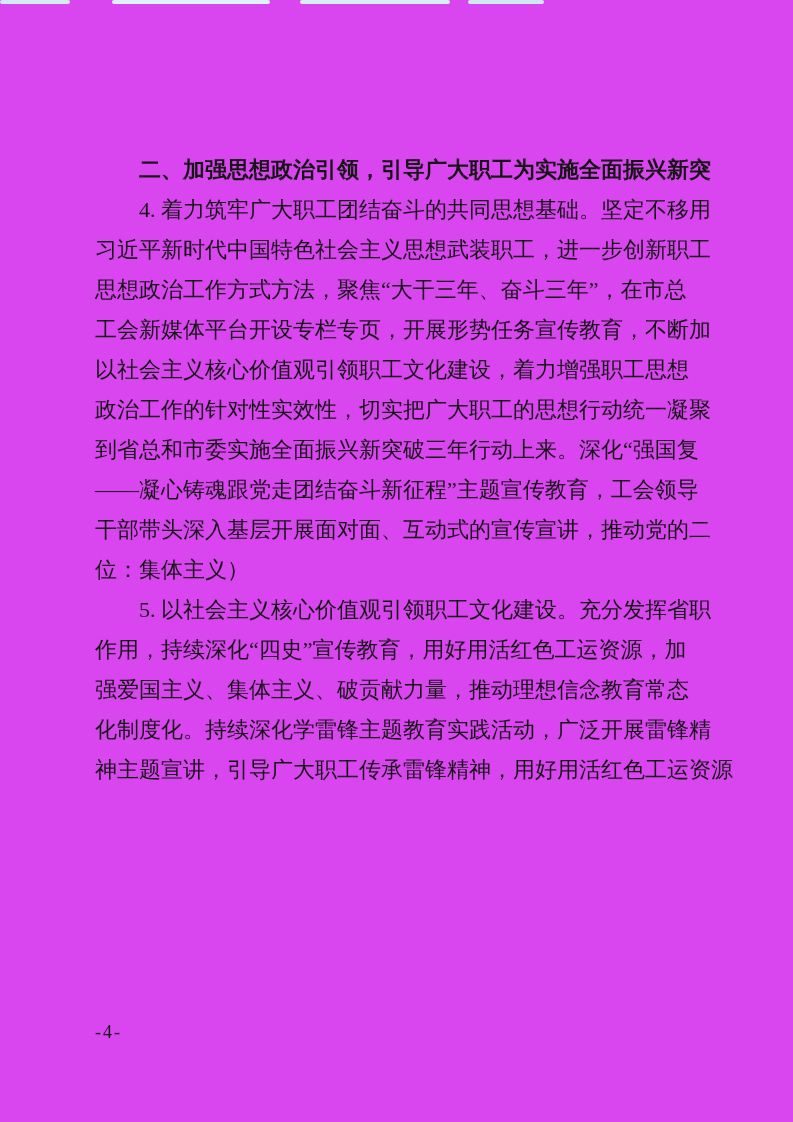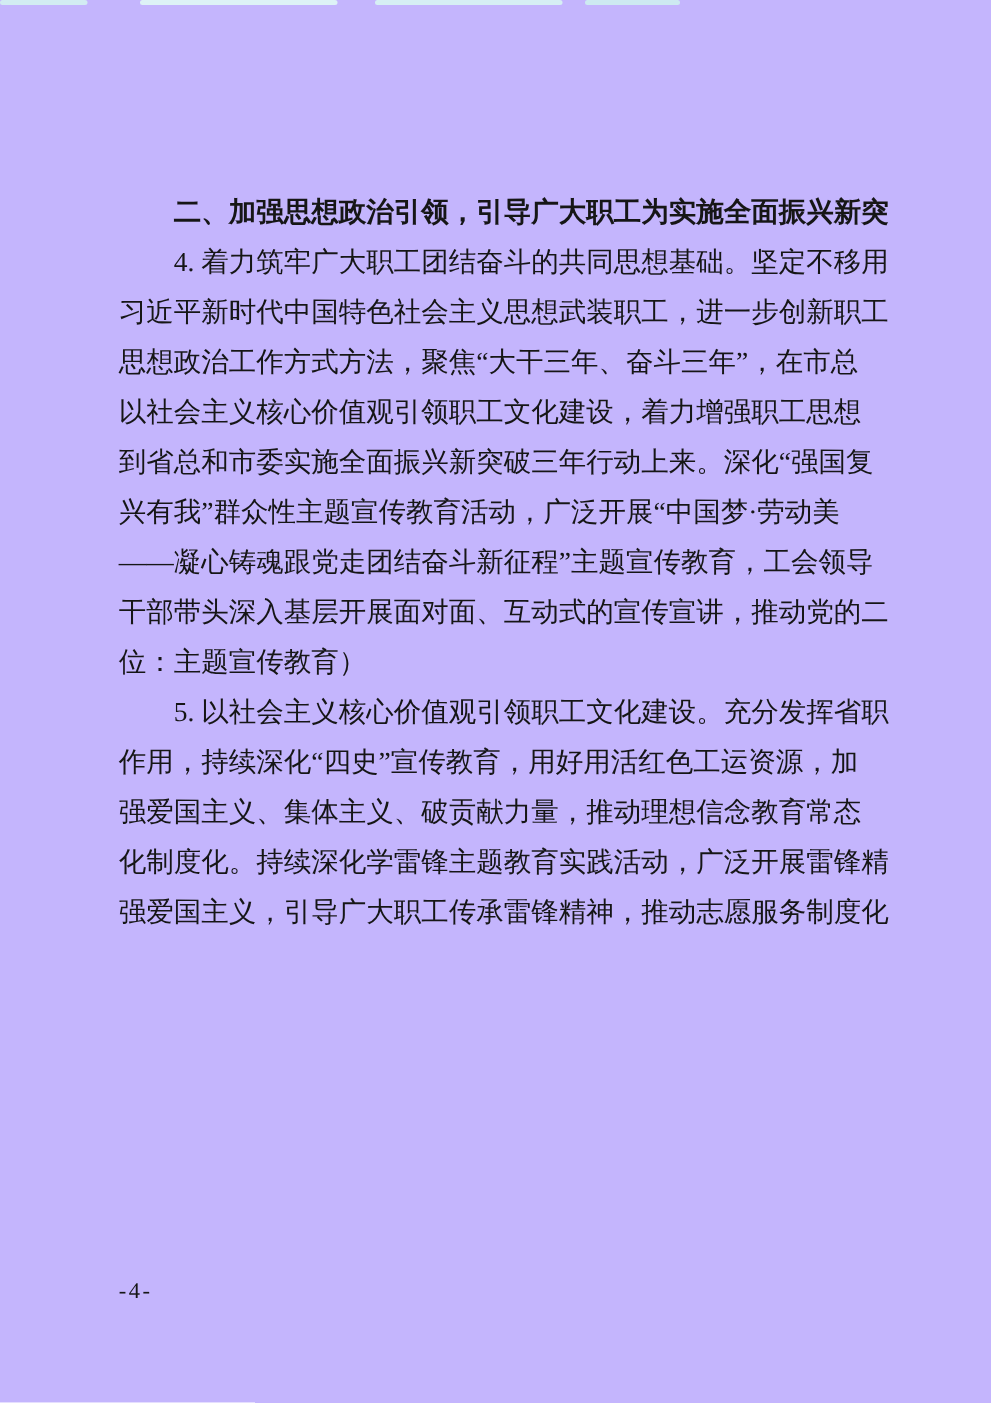--- a/index.html
+++ b/index.html
@@ -4,21 +4,21 @@
 <style>
   html, body {
     margin: 0;
     padding: 0;
     background: #ffffff;
   }
   .page {
     position: relative;
     width: 793px;
     height: 1122px;
-    background: #c4b5fd;
+    background: #d946ef;
     overflow: hidden;
     font-family: "Liberation Serif", "DejaVu Serif", serif;
     color: #161616;
   }
   
   .scan-strip { position: absolute; top: 0; left: 0; width: 100%; height: 6px; }
   .smudge { position: absolute; top: 0; height: 4px; border-radius: 2px; }
   .smudge.s1 { left: 0;   width: 70px;  background: #d2ecf2; }
   .smudge.s2 { left: 112px; width: 158px; background: #ddf2f6; }
   .smudge.s3 { left: 300px; width: 150px; background: #d6eff4; }
@@ -67,30 +67,31 @@
     <span class="smudge s4"></span>
   </div>
 
   <div class="textblock">
 
     <div class="line heading indent">二、加强思想政治引领，引导广大职工为实施全面振兴新突</div>
 
     <div class="line indent">4. 着力筑牢广大职工团结奋斗的共同思想基础。坚定不移用</div>
     <div class="line">习近平新时代中国特色社会主义思想武装职工，进一步创新职工</div>
     <div class="line">思想政治工作方式方法，聚焦“大干三年、奋斗三年”，在市总</div>
+    <div class="line">工会新媒体平台开设专栏专页，开展形势任务宣传教育，不断加</div>
     <div class="line">以社会主义核心价值观引领职工文化建设，着力增强职工思想</div>
+    <div class="line">政治工作的针对性实效性，切实把广大职工的思想行动统一凝聚</div>
     <div class="line">到省总和市委实施全面振兴新突破三年行动上来。深化“强国复</div>
-    <div class="line">兴有我”群众性主题宣传教育活动，广泛开展“中国梦·劳动美</div>
     <div class="line">——凝心铸魂跟党走团结奋斗新征程”主题宣传教育，工会领导</div>
     <div class="line">干部带头深入基层开展面对面、互动式的宣传宣讲，推动党的二</div>
-    <div class="line">位：主题宣传教育）</div>
+    <div class="line">位：集体主义）</div>
 
     <div class="line indent">5. 以社会主义核心价值观引领职工文化建设。充分发挥省职</div>
     <div class="line">作用，持续深化“四史”宣传教育，用好用活红色工运资源，加</div>
     <div class="line">强爱国主义、集体主义、破贡献力量，推动理想信念教育常态</div>
     <div class="line">化制度化。持续深化学雷锋主题教育实践活动，广泛开展雷锋精</div>
-    <div class="line">强爱国主义，引导广大职工传承雷锋精神，推动志愿服务制度化</div>
+    <div class="line">神主题宣讲，引导广大职工传承雷锋精神，用好用活红色工运资源</div>
 
   </div>
 
   <div class="pageno">-4-</div>
 
 </div>
 
 </body></html>

